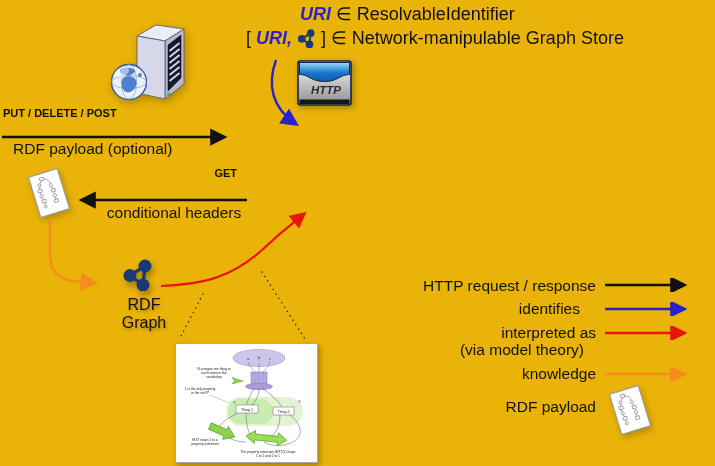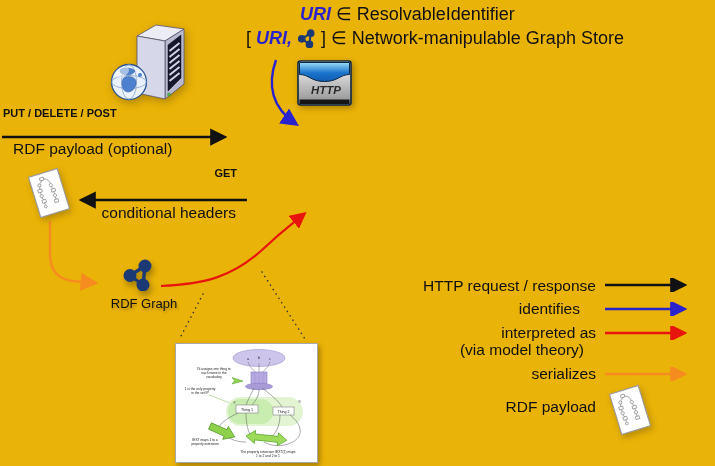--- a/index.html
+++ b/index.html
@@ -14,21 +14,21 @@
   .b15 { font-size:11px; font-weight:bold; }
   .r15 { font-size:15.5px; }
   .ellipse {
     left:258px; top:125px; width:204px; height:86px;
     background:#ffffff; border:2px solid #111;
     border-radius:50%; box-shadow:3px 5px 7px rgba(0,0,0,0.5);
     display:flex; align-items:center; justify-content:center;
   }
   .ellipse span { font-size:16px; }
   .legend-label { text-align:right; font-size:15.5px; }
-  .rdf-graph-label { font-size:13px; text-align:center; text-shadow:1px 2px 3px rgba(0,0,0,0.28); }
+  .rdf-graph-label { font-size:16px; text-align:center; text-shadow:1px 2px 3px rgba(0,0,0,0.28); }
   .mini-frame {
     left:175px; top:343px; width:141px; height:118px;
     background:#ffffff; border:1px solid #a8a8a8;
     box-shadow:2px 3px 5px rgba(0,0,0,0.3);
   }
   .shadow-soft { filter:drop-shadow(2px 2px 3px rgba(0,0,0,0.3)); }
   .shadow-doc { filter:drop-shadow(2px 3px 3px rgba(0,0,0,0.22)); }
   svg { display:block; }
 </style>
 </head>
@@ -122,21 +122,21 @@
     <rect x="1" y="1" width="53" height="44" rx="2.5" fill="url(#g-silver)" stroke="#0e2742" stroke-width="1.6"></rect>
     <path d="M2.5,2.5 H52.5 V14.5 C43,14.5 41,21.5 27.5,21.5 C14,21.5 12,14.5 2.5,14.5 Z" fill="url(#g-blue)" stroke="#0e2742" stroke-width="1"></path>
     <rect x="2.5" y="39.5" width="50" height="4.5" fill="#161616"></rect>
     <text x="29" y="34" font-size="11.5" font-style="italic" font-weight="bold" fill="#2a2a2a" text-anchor="middle">HTTP</text>
   </svg>
 
 
   <div class="abs b15 nowrap" style="left:3px; top:107px;">PUT / DELETE / POST</div>
   <div class="abs r15 nowrap" style="left:13px; top:140px;">RDF payload (optional)</div>
   <div class="abs b15" style="left:140px; top:167px; width:97px; text-align:right;">GET</div>
-  <div class="abs r15" style="left:78px; top:204px; width:158px; text-align:right;">conditional headers</div>
+  <div class="abs r15" style="left:95px; top:204px; width:158px; text-align:center;">conditional headers</div>
 
   <svg class="abs shadow-doc" style="left:25px; top:164px;" width="48" height="58" viewBox="0 0 48 58">
     <g transform="rotate(-17 24 29)">
       <rect x="9" y="8" width="30" height="42" fill="#ffffff" stroke="#9a9a9a" stroke-width="1.1"></rect>
       <g stroke="#8a8a8a" stroke-width="0.7" fill="none">
         <rect x="19" y="12" width="4" height="3"></rect>
           <circle cx="17" cy="19" r="1.6"></circle>
         <rect x="14" y="23" width="4" height="3"></rect>
           <circle cx="16" cy="30" r="1.6"></circle>
         <rect x="15" y="34" width="4" height="3"></rect>
@@ -243,21 +243,21 @@
   <svg class="abs" style="left:604px; top:302px;" width="95" height="14">
     <line x1="1" y1="7" x2="80" y2="7" stroke="#2a22cc" stroke-width="2.3" marker-end="url(#mk-blue)"></line>
   </svg>
 
   <div class="abs legend-label" style="left:300px; top:324px; width:296px;">interpreted as</div>
   <div class="abs legend-label" style="left:288px; top:341px; width:296px;">(via model theory)</div>
   <svg class="abs" style="left:604px; top:326px;" width="95" height="14">
     <line x1="1" y1="7" x2="80" y2="7" stroke="#e8150c" stroke-width="2.3" marker-end="url(#mk-red)"></line>
   </svg>
 
-  <div class="abs legend-label" style="left:300px; top:365px; width:296px;">serializes</div>
+  <div class="abs legend-label" style="left:300px; top:365px; width:296px;">knowledge</div>
   <svg class="abs" style="left:604px; top:367px;" width="95" height="14">
     <line x1="1" y1="7" x2="80" y2="7" stroke="#f68b1f" stroke-width="2.3" marker-end="url(#mk-orange)"></line>
   </svg>
 
   <div class="abs legend-label" style="left:300px; top:398px; width:296px;">RDF payload</div>
   <svg class="abs shadow-doc" style="left:606px; top:381px;" width="48" height="58" viewBox="0 0 48 58">
     <g transform="rotate(-17 24 29)">
       <rect x="9" y="8" width="30" height="42" fill="#ffffff" stroke="#9a9a9a" stroke-width="1.1"></rect>
       <g stroke="#8a8a8a" stroke-width="0.7" fill="none">
         <rect x="19" y="12" width="4" height="3"></rect>

